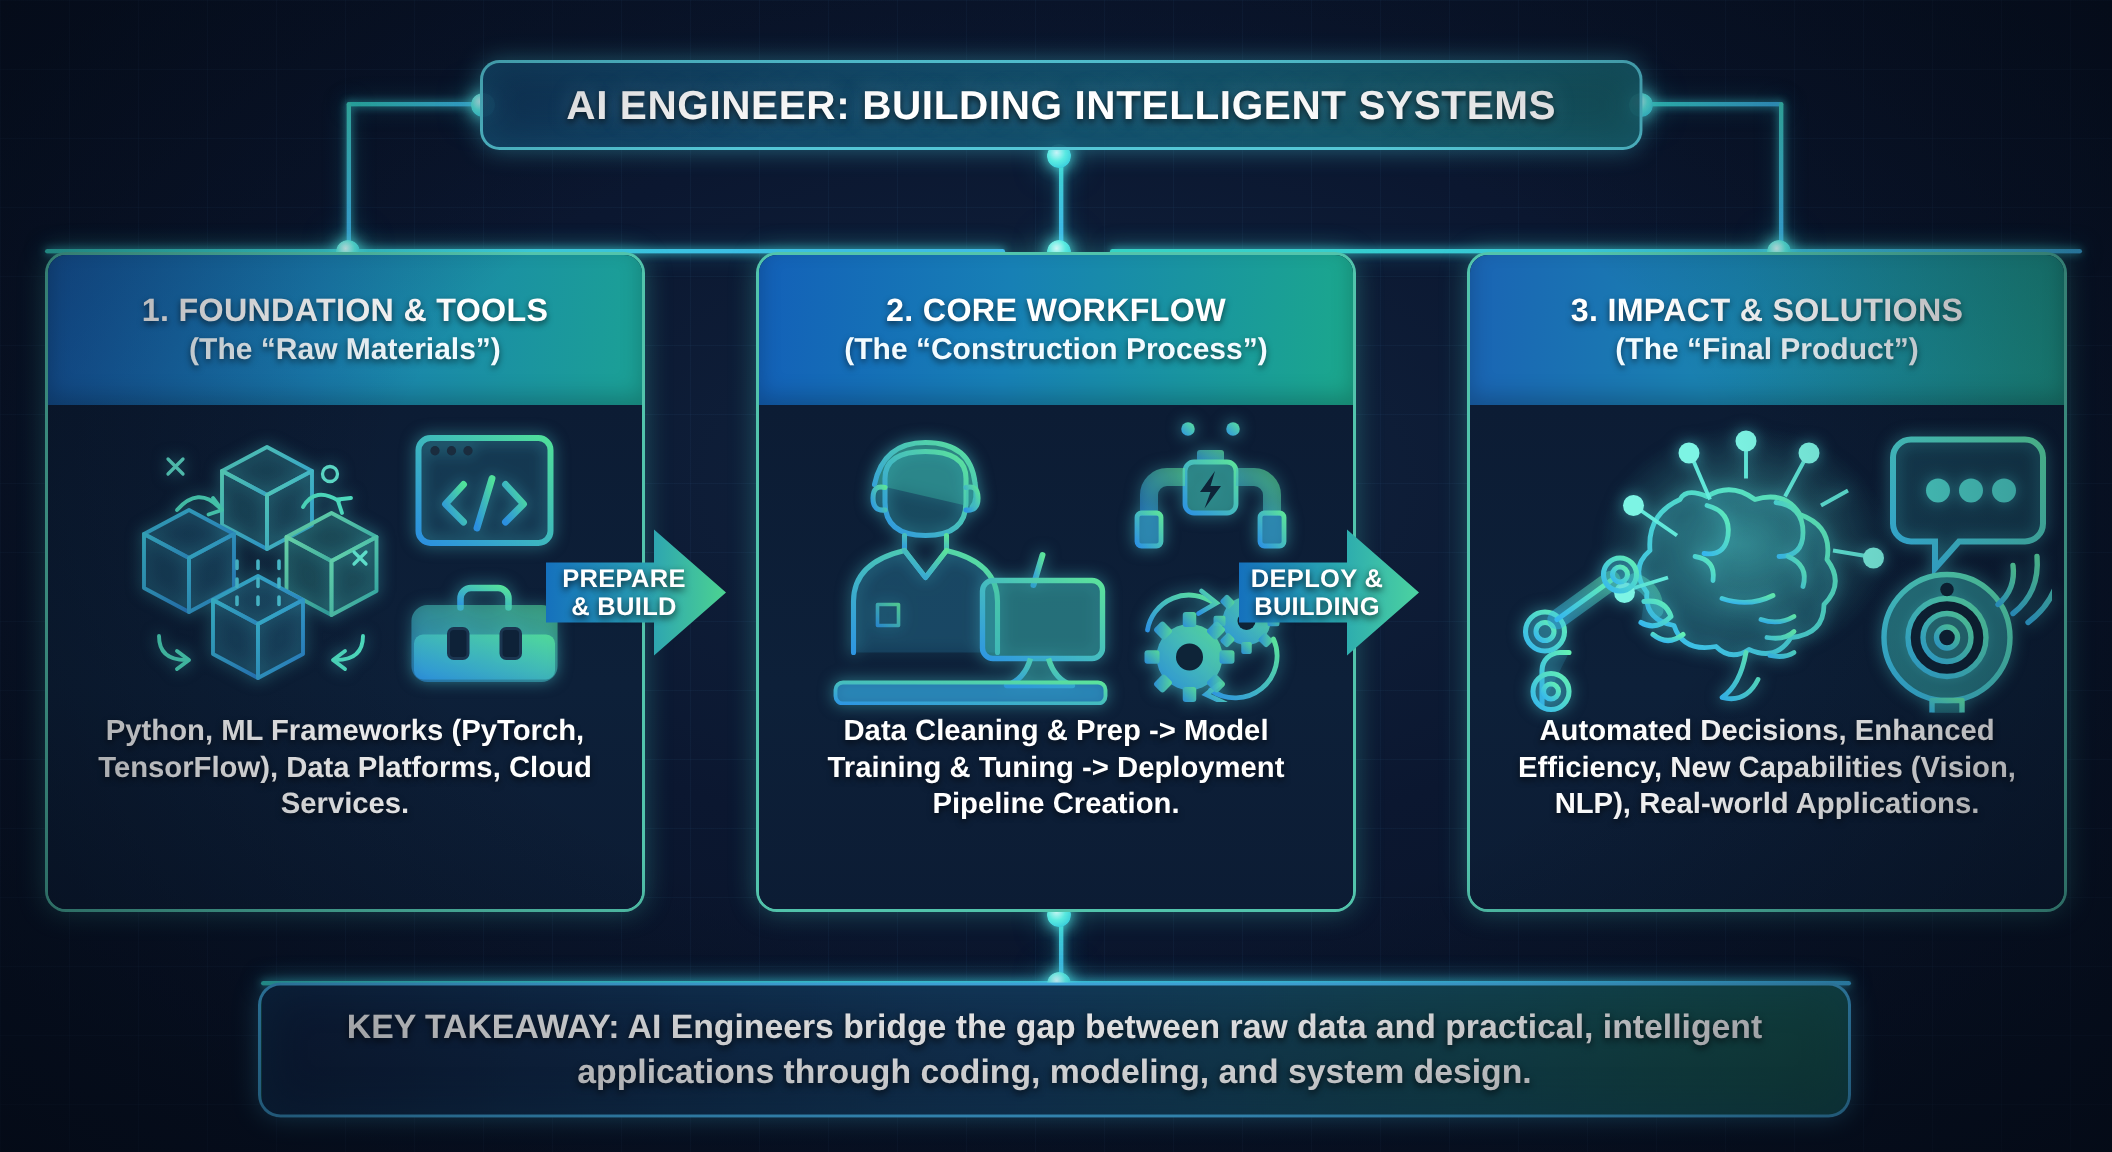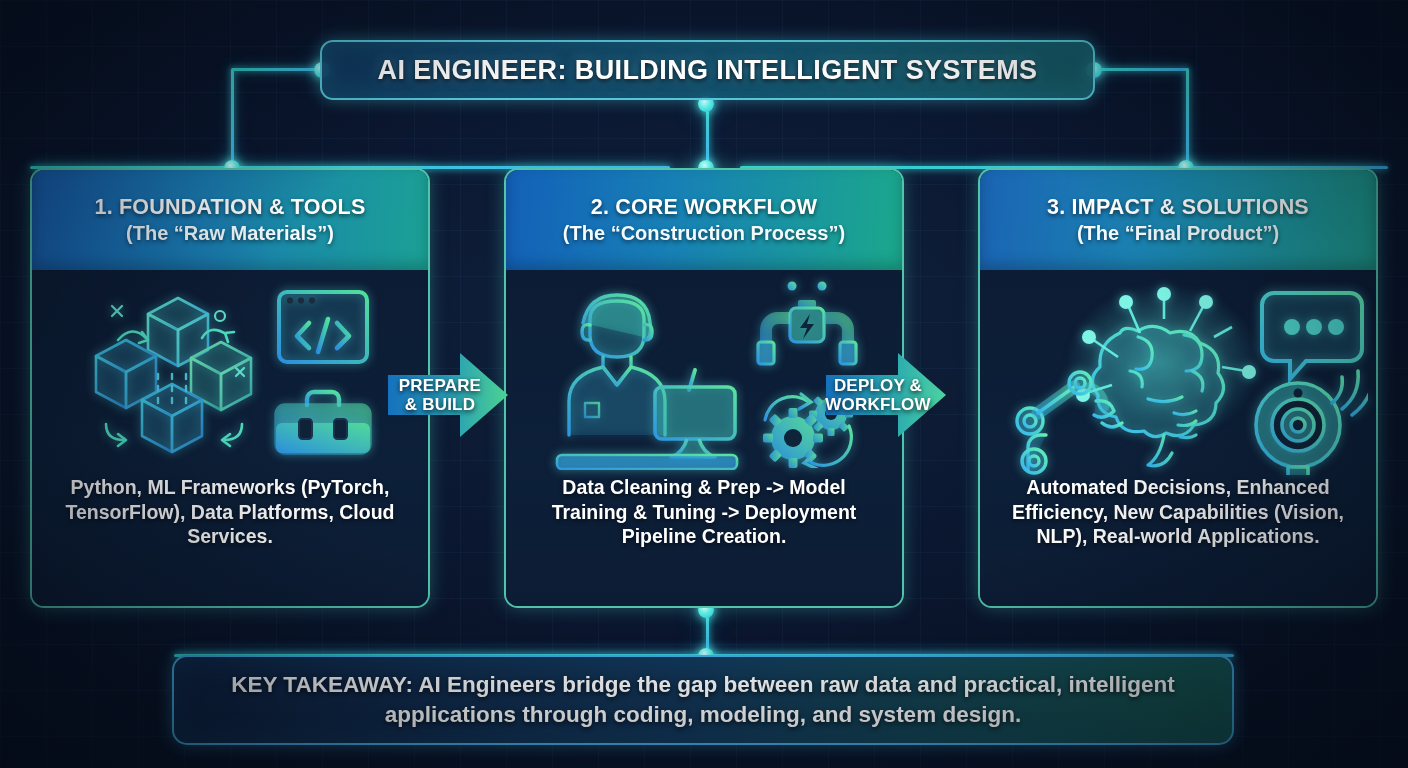--- a/index.html
+++ b/index.html
@@ -109,21 +109,21 @@
   }
   .blurb {
     flex:1; padding:0 16px;
     font-size:19.5px; line-height:1.26; font-weight:bold; color:#ffffff;
     text-align:center;
     text-shadow:0 2px 4px rgba(0,0,0,.6);
   }
 
   
   .arrow { position:absolute; top:345px; width:120px; height:100px; }
-  #arrow1 { left:388px; }
+  #arrow1 { left:364px; }
   #arrow2 { left:826px; }
   .arrow svg { position:absolute; inset:0; width:100%; height:100%; }
   .arrow-label {
     position:absolute; inset:0; z-index:2;
     display:flex; flex-direction:column; align-items:center; justify-content:center;
     font-size:17px; font-weight:bold; color:#fff; line-height:1.12;
     text-align:center; letter-spacing:.2px;
     text-shadow:0 2px 5px rgba(0,0,0,.8);
     padding-right:16px;
   }
@@ -542,21 +542,21 @@
         <linearGradient id="ag2" x1="0" y1="0" x2="1" y2="0">
           <stop offset="0" stop-color="#1571bd"></stop>
             <stop offset="55%" stop-color="#2aa8b0"></stop>
           <stop offset="100%" stop-color="#4cd3a0"></stop>
         </linearGradient>
       </defs>
       <path d="M0 30 H72 V8 L120 50 L72 92 V70 H0 Z" fill="url(#ag2)"></path>
     </svg>
     <div class="arrow-label">
       <span>DEPLOY &amp;</span>
-      <span>WORKFLOW</span>
+      <span>BUILDING</span>
     </div>
   </div>
 
   <div id="footer">
     <div id="footer-text">KEY TAKEAWAY: AI Engineers bridge the gap between raw data and practical, intelligent applications through coding, modeling, and system design.</div>
   </div>
 
   <div id="vign"></div>
 </div>
 

